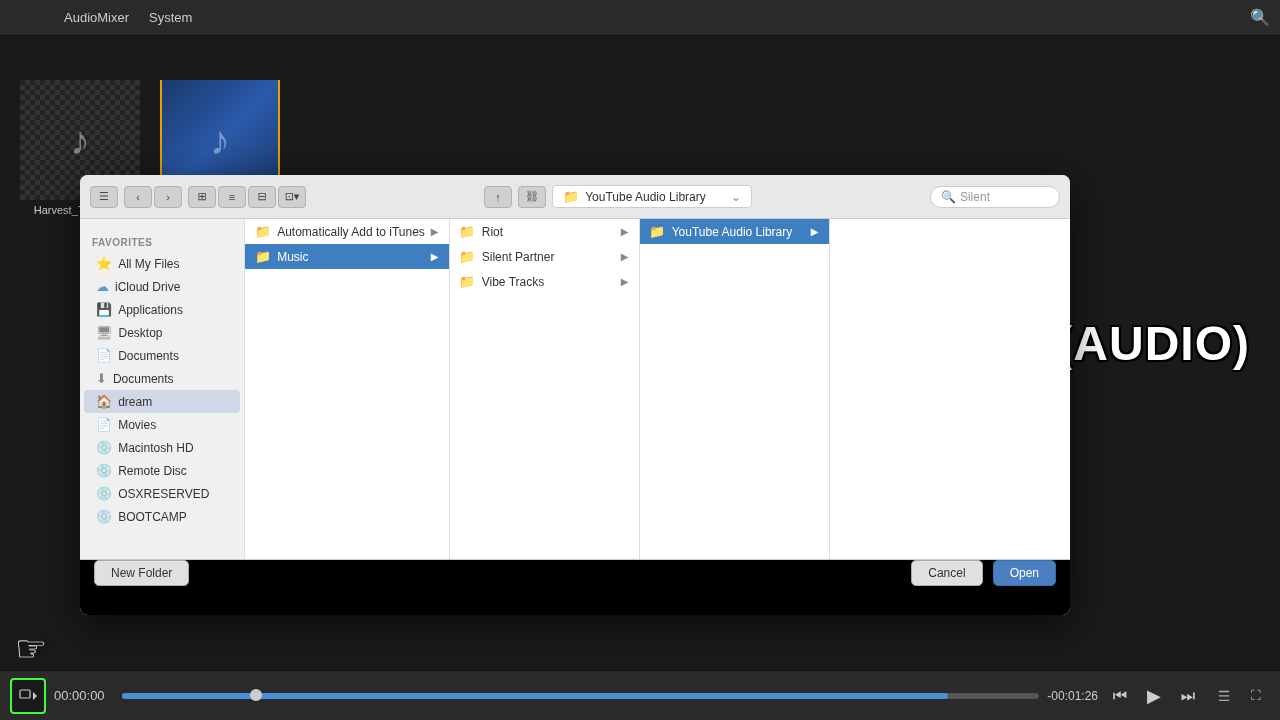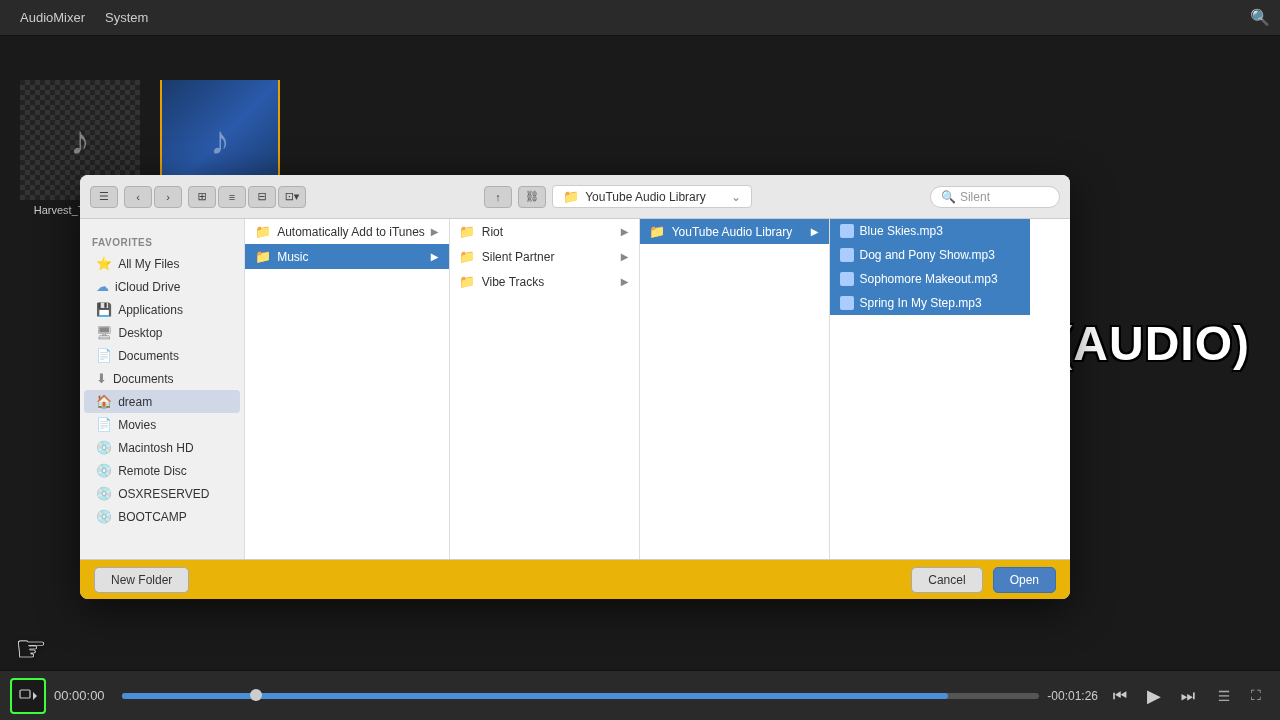--- a/index.html
+++ b/index.html
@@ -20,20 +20,21 @@
       display: flex;
       align-items: center;
       border-bottom: 1px solid #111;
     }
     .top-bar-left {
       display: flex;
       align-items: flex-start;
       gap: 0;
       padding: 0 10px;
       flex: 1;
+      margin-left: 44px;
     }
     .top-bar-menu-item {
       color: #ccc;
       font-size: 13px;
       padding: 4px 10px;
       cursor: pointer;
     }
     .top-bar-tabs {
       display: flex;
       align-items: center;
@@ -316,25 +317,25 @@
       cursor: pointer;
       color: #333;
     }
     .files-list-item.selected {
       background: #3d7fc1;
       color: white;
     }
 
     
     .dialog-footer {
-      background: #eab308;
+      background: #000000;
       border-top: 1px solid #ccc;
-      height: 40px;
-      display: flex;
-      align-items: center;
+      height: 56px;
+      display: flex;
+      align-items: flex-start;
       padding: 0 14px;
       gap: 10px;
     }
     .footer-btn {
       padding: 5px 16px;
       border-radius: 5px;
       font-size: 12px;
       cursor: pointer;
       border: 1px solid #aaa;
       background: #e0e0e0;
@@ -607,38 +608,20 @@
       </div>
 
       <div class="file-column">
         <div class="file-column-item selected">
           <span class="folder-icon">📁</span>
           <span>YouTube Audio Library</span>
           <span class="chevron">▶</span>
         </div>
       </div>
 
-      <div class="files-list">
-        <div class="files-list-item selected">
-          <span style="width:14px;height:14px;background:#aaccff;display:inline-block;border-radius:2px;"></span>
-          <span>Blue Skies.mp3</span>
-        </div>
-        <div class="files-list-item selected">
-          <span style="width:14px;height:14px;background:#aaccff;display:inline-block;border-radius:2px;"></span>
-          <span>Dog and Pony Show.mp3</span>
-        </div>
-        <div class="files-list-item selected">
-          <span style="width:14px;height:14px;background:#aaccff;display:inline-block;border-radius:2px;"></span>
-          <span>Sophomore Makeout.mp3</span>
-        </div>
-        <div class="files-list-item selected">
-          <span style="width:14px;height:14px;background:#aaccff;display:inline-block;border-radius:2px;"></span>
-          <span>Spring In My Step.mp3</span>
-        </div>
-      </div>
     </div>
   </div>
 
   <div class="dialog-footer">
     <button class="footer-btn">New Folder</button>
     <div class="footer-spacer"></div>
     <button class="footer-btn">Cancel</button>
     <button class="footer-btn primary">Open</button>
   </div>
 </div>

